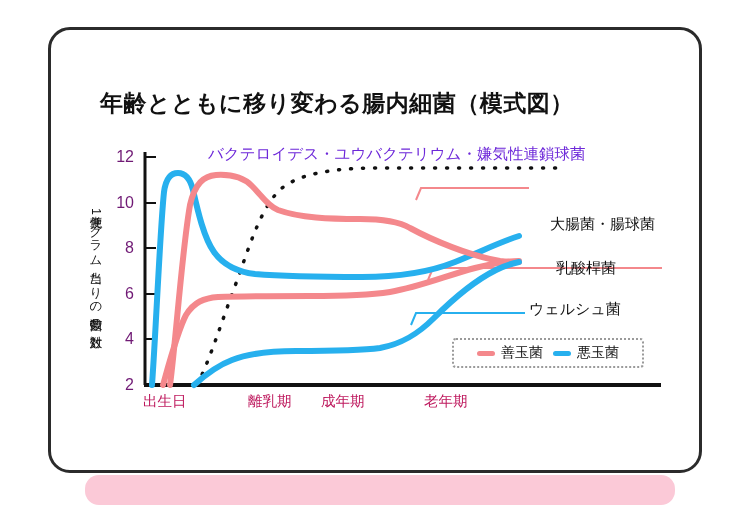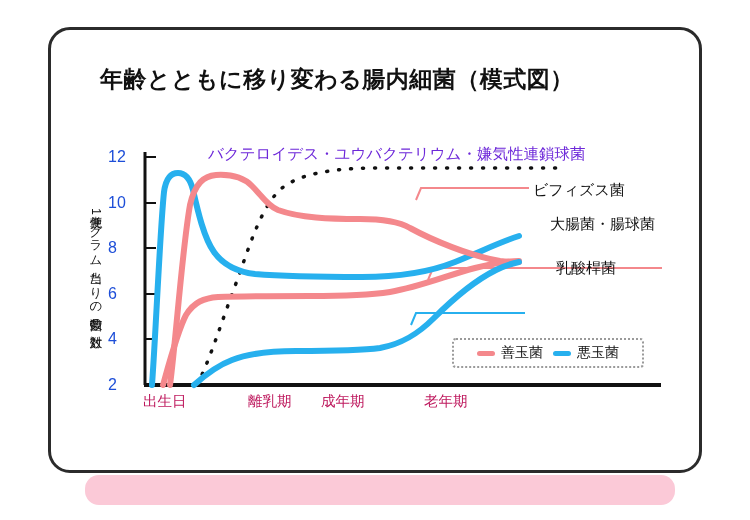--- a/index.html
+++ b/index.html
@@ -29,21 +29,21 @@
     width:654px;height:446px;
     background:#ffffff;
     border:3px solid #2b2b2b;
     border-radius:22px;
     box-sizing:border-box;
     z-index:2;
   }
 
   .title{
     position:absolute;
-    left:100px;top:64px;
+    left:100px;top:88px;
     font-size:23px;
     font-weight:bold;
     color:#111111;
     letter-spacing:0.5px;
     white-space:nowrap;
     z-index:5;
     text-align:center;
   }
 
   
@@ -57,23 +57,23 @@
     text-align:center;
     writing-mode:vertical-rl;
     height:238px;
     letter-spacing:1px;
     z-index:5;
   }
 
   .ytick{
     position:absolute;
     width:26px;
-    text-align:left;
+    text-align:right;
     font-size:16px;
-    color:#1d4ed8;
+    color:#701a75;
     z-index:5;
   }
 
   .xtick{
     position:absolute;
     font-size:14.5px;
     color:#be185d;
     white-space:nowrap;
     z-index:5;
     font-weight:500;
@@ -139,23 +139,23 @@
   <div class="ytick" style="left:108px;top:330px;">4</div>
   <div class="ytick" style="left:108px;top:376px;">2</div>
 
   <div class="xtick" style="left:143px;top:392px;">出生日</div>
   <div class="xtick" style="left:224px;top:392px;padding-left:24px;">離乳期</div>
   <div class="xtick" style="left:321px;top:392px;">成年期</div>
   <div class="xtick" style="left:424px;top:392px;">老年期</div>
 
   <div class="top-label">バクテロイデス・ユウバクテリウム・嫌気性連鎖球菌</div>
 
-  <div class="series-label" style="left:533px;top:181px;">ビフィズス菌</div>
   <div class="series-label" style="left:514px;top:215px;margin-left:36px;">大腸菌・腸球菌</div>
   <div class="series-label" style="left:556px;top:259px;font-family:Liberation Serif, serif;">乳酸桿菌</div>
+  <div class="series-label" style="left:529px;top:300px;">ウェルシュ菌</div>
 
   <div class="legend">
     <span class="legend-item">
       <span class="legend-swatch" style="background:#f4888c"></span>
       <span class="legend-text">善玉菌</span>
     </span>
     <span class="legend-item">
       <span class="legend-swatch" style="background:#27b0ee"></span>
       <span class="legend-text">悪玉菌</span>
     </span>

